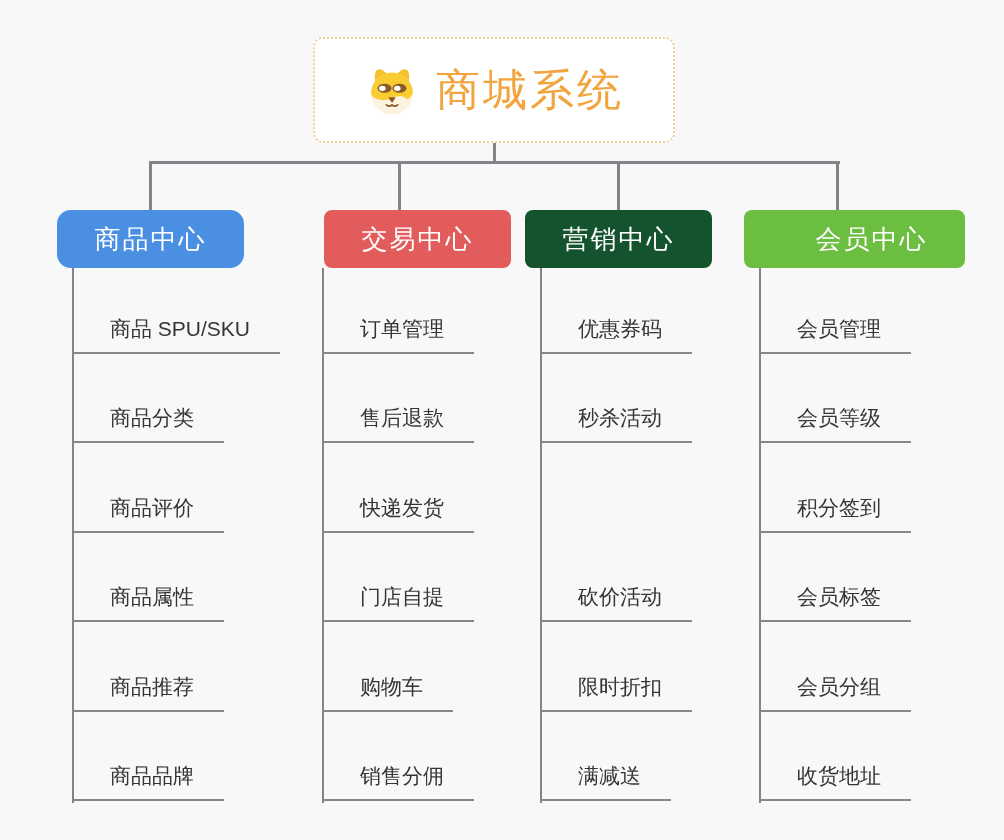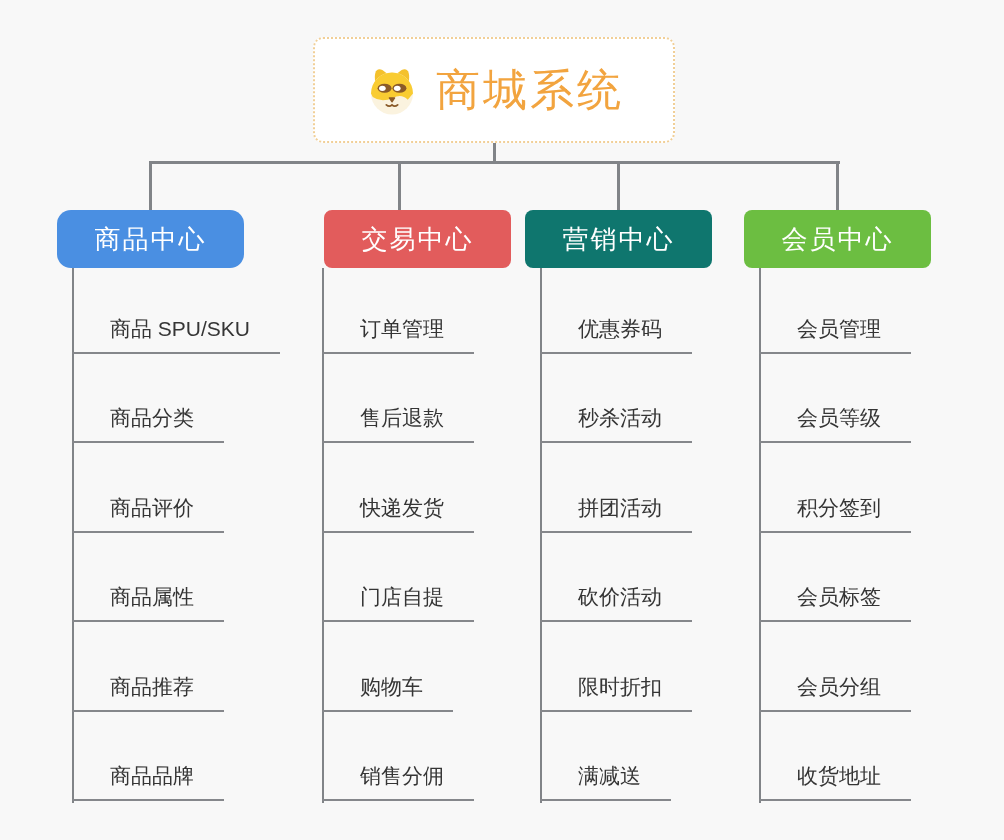--- a/index.html
+++ b/index.html
@@ -22,22 +22,22 @@
   .drop{top:161px;width:3px;height:49px;}
   .drop1{left:149px;} .drop2{left:398px;} .drop3{left:617px;} .drop4{left:836px;}
   
   .branch{
     position:absolute;top:210px;width:187px;height:58px;border-radius:8px;
     color:#ffffff;font-size:26px;display:flex;align-items:center;justify-content:center;
     letter-spacing:2px;cursor:default;
   }
   .b1{left:57px;background:#4a8fe2;border-radius:14px;}
   .b2{left:307px;background:#e25c5c;margin-left:17px;}
-  .b3{left:525px;background:#0f766e;font-family:Liberation Serif, serif;}
-  .b4{left:744px;background:#6cbe41;}
+  .b3{left:525px;background:#14532d;font-family:Liberation Serif, serif;}
+  .b4{left:744px;background:#6cbe41;padding-left:34px;}
   
   .spine{top:268px;width:2px;height:535px;}
   .s1{left:72px;} .s2{left:322px;} .s3{left:540px;} .s4{left:759px;}
   
   .item{
     position:absolute;font-size:21px;line-height:24px;color:#353535;
     padding:0 30px 11px 38px;border-bottom:2px solid #85878b;white-space:nowrap;
   }
   .col1{left:72px;} .col2{left:322px;} .col3{left:540px;} .col4{left:759px;}
   .r1{top:317px;} .r2{top:406px;} .r3{top:496px;}
@@ -90,21 +90,20 @@
 
   <div class="item col2 r1">订单管理</div>
   <div class="item col2 r2">售后退款</div>
   <div class="item col2 r3">快递发货</div>
   <div class="item col2 r4">门店自提</div>
   <div class="item col2 r5">购物车</div>
   <div class="item col2 r6">销售分佣</div>
 
   <div class="item col3 r1">优惠券码</div>
   <div class="item col3 r2">秒杀活动</div>
-  <div class="item col3 r3">拼团活动</div>
   <div class="item col3 r4">砍价活动</div>
   <div class="item col3 r5">限时折扣</div>
   <div class="item col3 r6">满减送</div>
 
   <div class="item col4 r1">会员管理</div>
   <div class="item col4 r2">会员等级</div>
   <div class="item col4 r3">积分签到</div>
   <div class="item col4 r4">会员标签</div>
   <div class="item col4 r5">会员分组</div>
   <div class="item col4 r6">收货地址</div>

